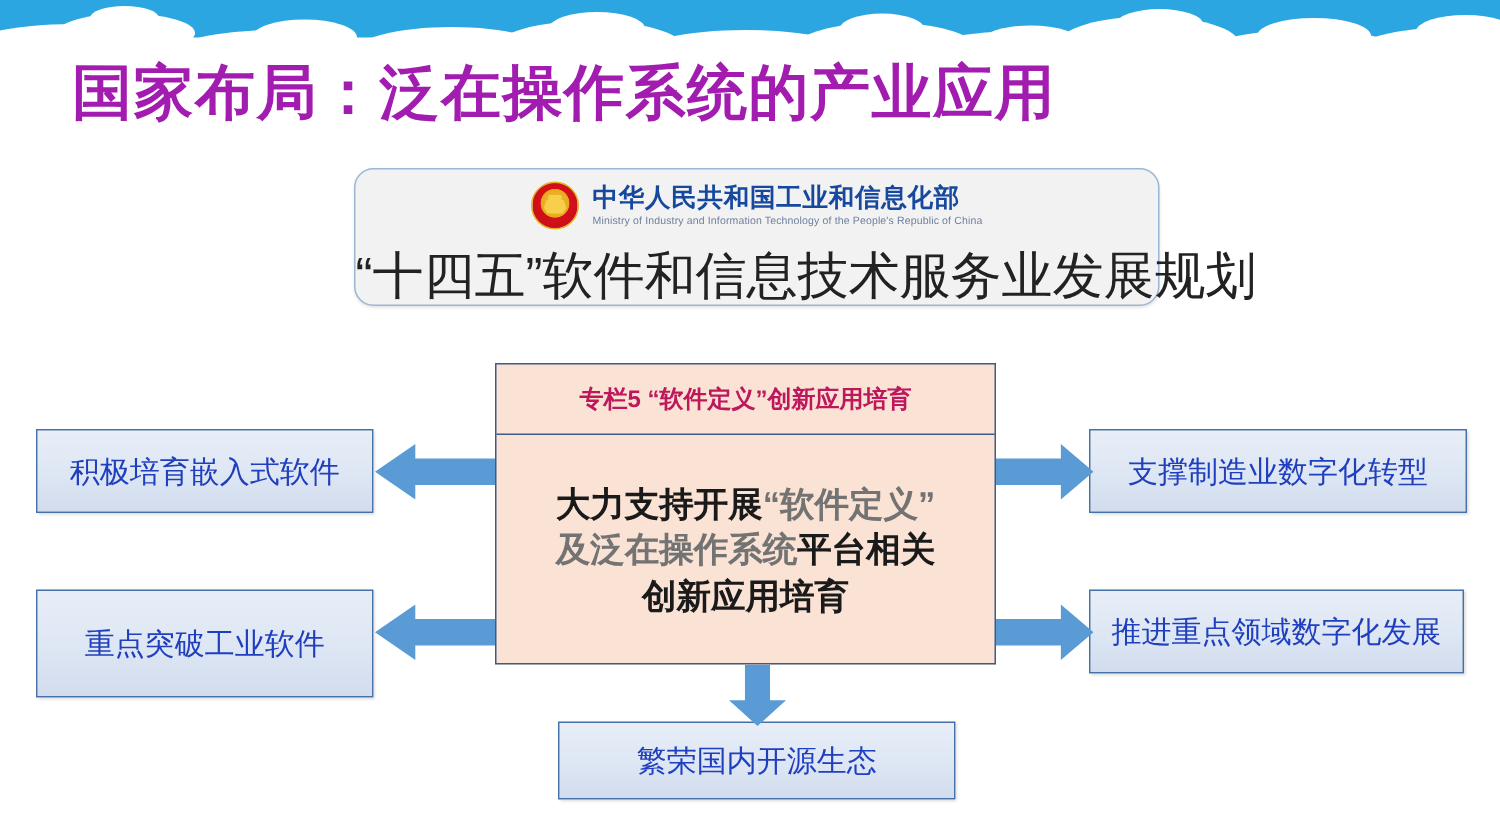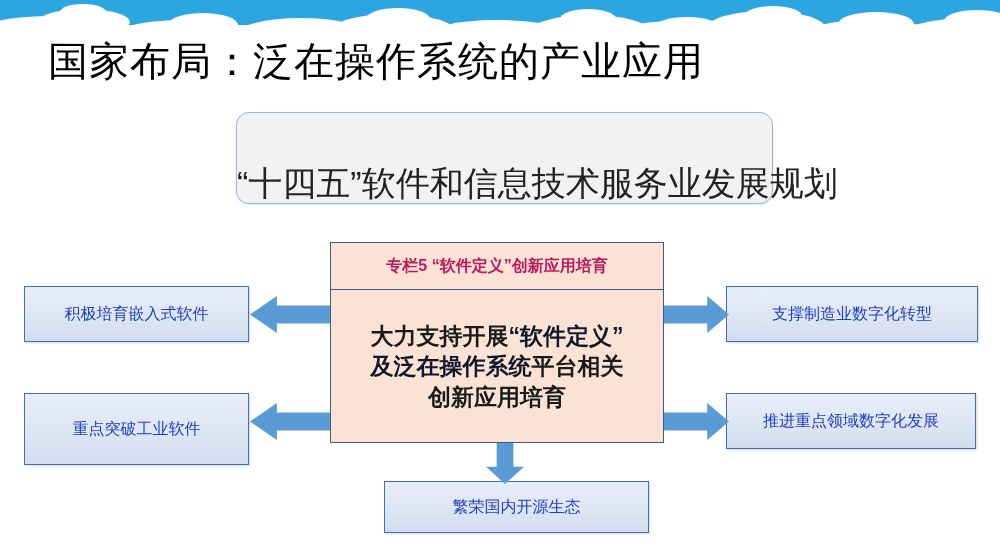--- a/index.html
+++ b/index.html
@@ -38,22 +38,22 @@
     height: 11px;
     background: #ffffff;
   }
 
   
   #page-title {
     position: absolute;
     left: 48px;
     top: 34px;
     font-size: 40px;
-    font-weight: normal;
-    color: #000000;
+    font-weight: bold;
+    color: #a21caf;
     letter-spacing: 1px;
     white-space: nowrap;
   }
 
   
   #policy-card {
     position: absolute;
     left: 236px;
     top: 112px;
     width: 537px;
@@ -163,41 +163,41 @@
     text-align: center;
     padding: 0 8px;
     box-sizing: border-box;
   }
   #center-box-body .body-text {
     font-size: 23px;
     font-weight: bold;
     color: #1a1a1a;
     line-height: 1.32;
   }
-  .hl-red { color: #0f172a; }
+  .hl-red { color: #737373; }
 
   
   .side-box {
     position: absolute;
     box-sizing: border-box;
     border: 1.5px solid #4472a8;
     background: linear-gradient(180deg, #e8eef8 0%, #dde6f3 55%, #d3dced 100%);
     display: flex;
     align-items: center;
     justify-content: center;
-    font-size: 16px;
+    font-size: 20px;
     color: #1f3fbf;
     white-space: nowrap;
     box-shadow: 1px 1px 2px rgba(0,0,0,0.16);
   }
   #box-left-1  { left: 24px;  top: 286px; width: 225px; height: 56px; }
   #box-left-2  { left: 24px;  top: 393px; width: 225px; height: 72px; }
   #box-right-1 { left: 726px; top: 286px; width: 252px; height: 56px; }
   #box-right-2 { left: 726px; top: 393px; width: 250px; height: 56px; }
-  #box-bottom  { left: 372px; top: 481px; width: 265px; height: 52px; margin-left: 12px; }
+  #box-bottom  { left: 372px; top: 481px; width: 265px; height: 52px; }
 
   
   .arrow {
     position: absolute;
     background: #5B9BD5;
     z-index: 3;
   }
   .arrow-left {
     clip-path: polygon(0% 50%, 32% 0%, 32% 26%, 100% 26%, 100% 74%, 32% 74%, 32% 100%);
   }
@@ -237,20 +237,27 @@
   <div class="cloud" style="left:800px;  top:20px;  width:140px; height:34px;"></div>
   <div class="cloud" style="left:838px;  top:12px;  width:76px;  height:24px;"></div>
   <div class="cloud" style="left:900px;  top:18px;  width:140px; height:38px;"></div>
   <div class="cloud" style="left:944px;  top:10px;  width:66px;  height:22px;"></div>
   <div id="cloud-base"></div>
 </div>
 
 <div id="page-title">国家布局：泛在操作系统的产业应用</div>
 
 <div id="policy-card">
+  <div id="ministry-row">
+    <div id="ministry-emblem"></div>
+    <div class="ministry-text-col">
+      <div id="ministry-name-cn">中华人民共和国工业和信息化部</div>
+      <div id="ministry-name-en">Ministry of Industry and Information Technology of the People's Republic of China</div>
+    </div>
+  </div>
   <div id="policy-title">“十四五”软件和信息技术服务业发展规划</div>
 </div>
 
 <div class="arrow arrow-left" id="arrow-left-1"></div>
 <div class="arrow arrow-left" id="arrow-left-2"></div>
 <div class="arrow arrow-right" id="arrow-right-1"></div>
 <div class="arrow arrow-right" id="arrow-right-2"></div>
 <div class="arrow arrow-down" id="arrow-down-1"></div>
 
 <div id="center-box">

